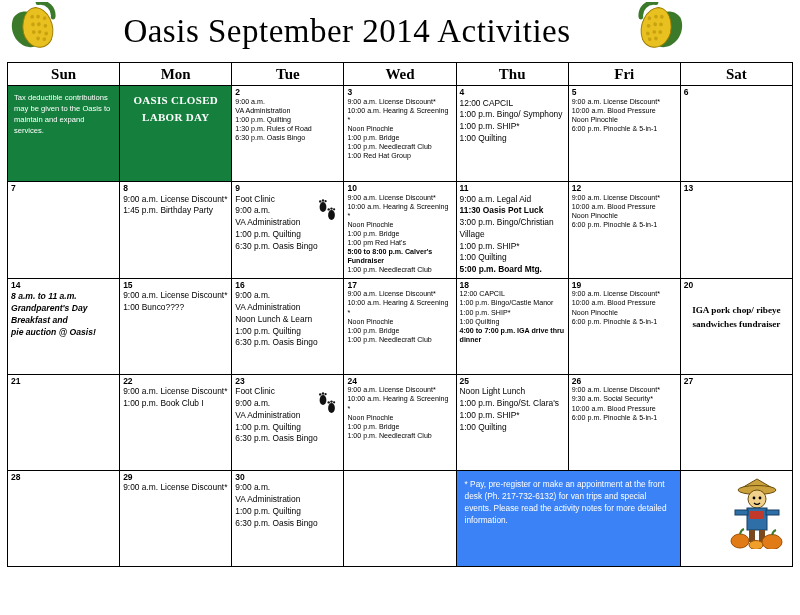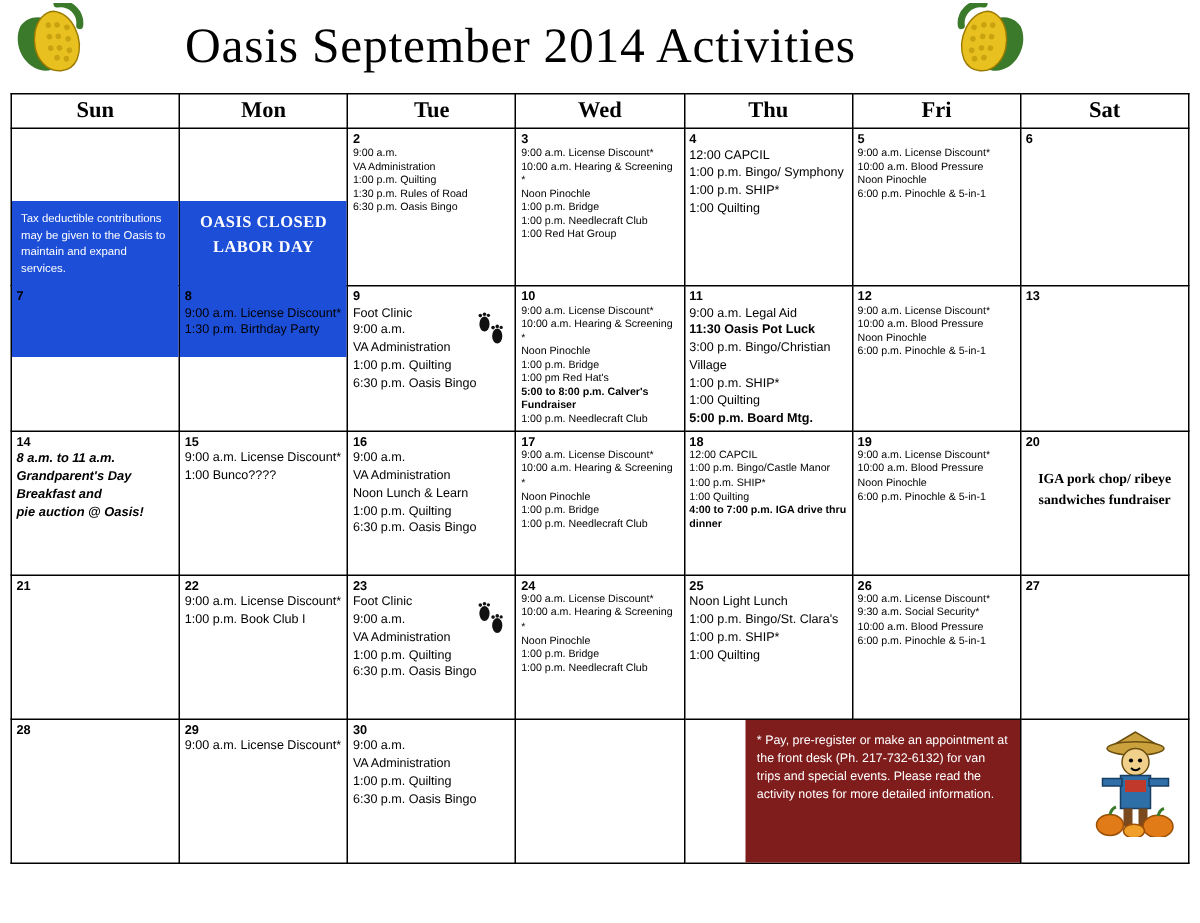--- a/index.html
+++ b/index.html
@@ -63,44 +63,42 @@
   .cellbody{
     padding:1px 3px 2px 3px;
     font-size:7.1px;
     line-height:1.28;
   }
   .cellbody div{white-space:normal;}
   .b{font-weight:bold;}
 
   
   .blackcell{
-    background:#1d4ed8;color:#fff;
+    background:#15803d;color:#fff;
     height:100%;
     box-sizing:border-box;
     padding:6px 6px;
     font-size:7.6px;
     line-height:1.45;
-    margin-top:48px;
   }
   .blackcell.centered{
     display:flex;align-items:flex-start;justify-content:center;text-align:center;
   }
   .closed{
     font-family:"Liberation Serif", serif;
     font-size:11px;font-weight:bold;text-align:center;
     letter-spacing:.3px;line-height:1.5;
   }
 
   .noteblock{
-    background:#7f1d1d;color:#fff;
+    background:#3b82f6;color:#fff;
     font-size:8.3px;line-height:1.45;
     padding:7px 8px;
     height:100%;
     box-sizing:border-box;
-    margin-left:40px;
   }
 
   .footer-row td{height:85px;}
 
   
   .serif-it{
     font-family:Liberation Sans, sans-serif;
     font-style:italic;font-weight:bold;font-size:8.6px;line-height:1.4;
   }
   .bigtxt{
@@ -231,21 +229,21 @@
           </td>
         </tr>
         <tr>
           <td>
             <div class="daynum">7</div>
           </td>
           <td>
             <div class="daynum">8</div>
             <div class="cellbody med">
               <div>9:00 a.m. License  Discount*</div>
-              <div>1:30 p.m. Birthday Party</div>
+              <div>1:45 p.m. Birthday Party</div>
             </div>
           </td>
           <td>
             <div class="daynum">9</div>
             <svg class="feet" viewBox="0 0 20 26">
               <ellipse cx="6" cy="9" rx="3.4" ry="5" fill="#111"></ellipse>
               <circle cx="3.2" cy="3.4" r="1.2" fill="#111"></circle>
               <circle cx="6" cy="2.5" r="1.2" fill="#111"></circle>
               <circle cx="8.6" cy="3.2" r="1.1" fill="#111"></circle>
               <ellipse cx="14.5" cy="17" rx="3.4" ry="5" fill="#111"></ellipse>

